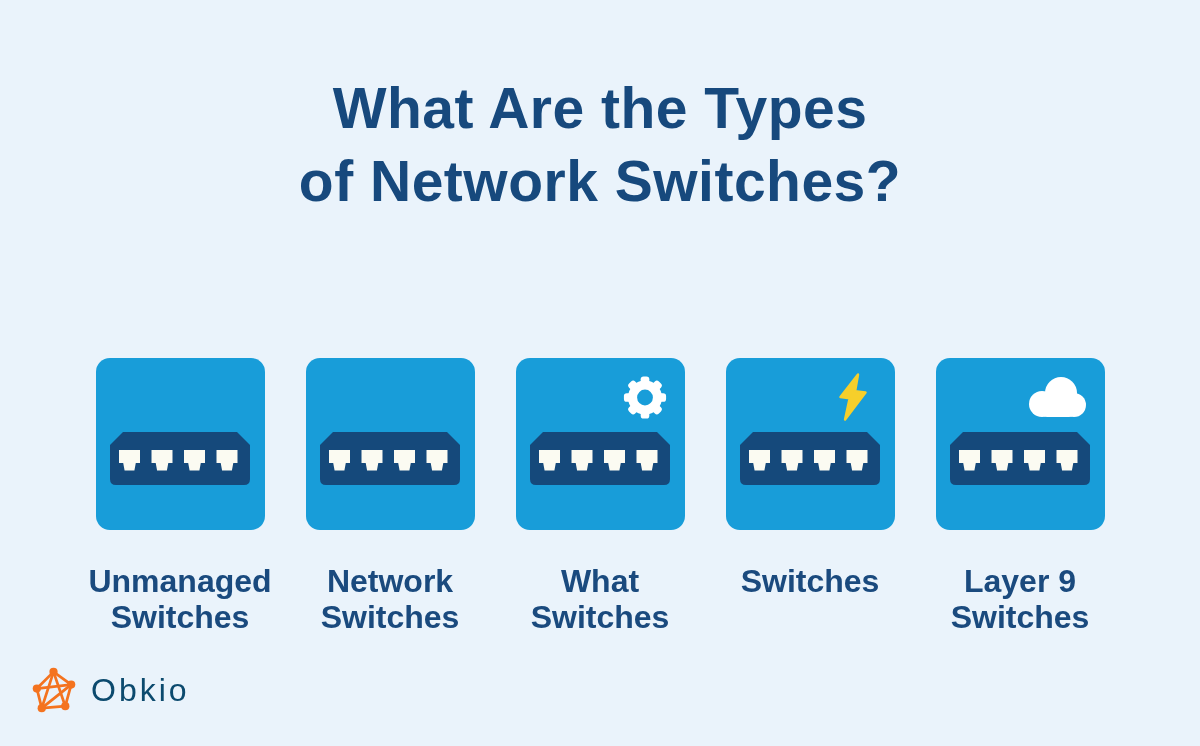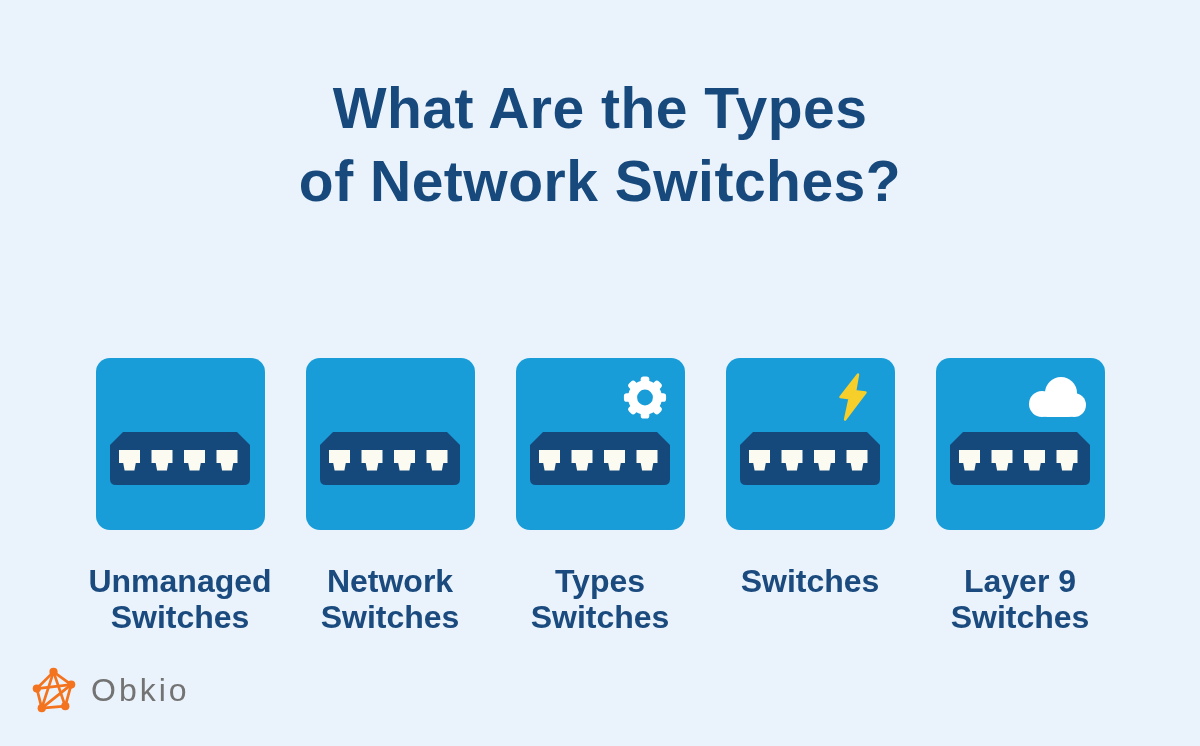--- a/index.html
+++ b/index.html
@@ -74,21 +74,21 @@
   .footer {
     position: absolute;
     left: 29px;
     top: 665px;
     display: flex;
     align-items: center;
     gap: 11px;
   }
   .brand-icon { width: 51px; height: 51px; }
   .brand-name {
-    color: #737373;
+    color: #0c4a6e;
     font-size: 32px;
     font-weight: 500;
     letter-spacing: 3px;
   }
 </style>
 </head>
 <body>
 
 <div class="canvas">
 
@@ -154,21 +154,21 @@
           <path d="M13 0 H127 L140 13 V47 Q140 53 134 53 H6 Q0 53 0 47 V13 Z" fill="#15497B"></path>
           <g fill="#FBFBF2">
             <path transform="translate(9,18)" d="M0 0 H21 V13 H16.8 L15.4 20.5 H5.6 L4.2 13 H0 Z"></path>
             <path transform="translate(41.5,18)" d="M0 0 H21 V13 H16.8 L15.4 20.5 H5.6 L4.2 13 H0 Z"></path>
             <path transform="translate(74,18)" d="M0 0 H21 V13 H16.8 L15.4 20.5 H5.6 L4.2 13 H0 Z"></path>
             <path transform="translate(106.5,18)" d="M0 0 H21 V13 H16.8 L15.4 20.5 H5.6 L4.2 13 H0 Z"></path>
           </g>
         </svg>
       </div>
       <div class="label">
-        <div>Types</div>
+        <div>What</div>
         <div>Switches</div>
       </div>
     </div>
 
     <div class="column">
       <div class="card">
         <svg class="badge badge-bolt" viewBox="0 0 36 58">
           <path d="M24 2 L3 29 L14 30.5 L8.5 56 L33 23.5 L20.5 22 Z" fill="#F6CF2B" stroke="#F6CF2B" stroke-width="3" stroke-linejoin="round"></path>
         </svg>
         <svg class="switch-svg" viewBox="0 0 140 53">

